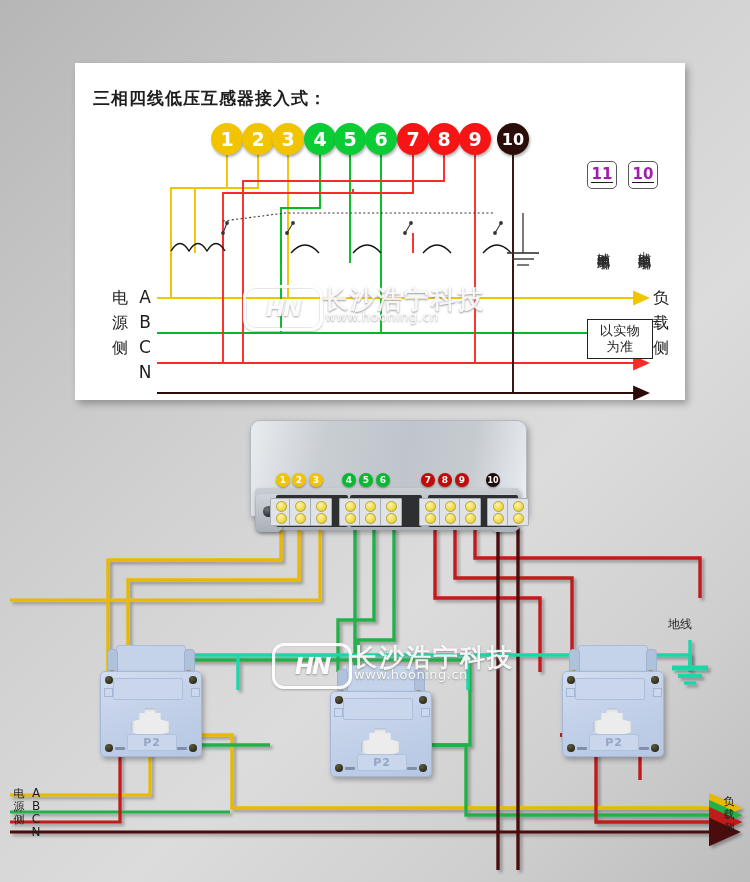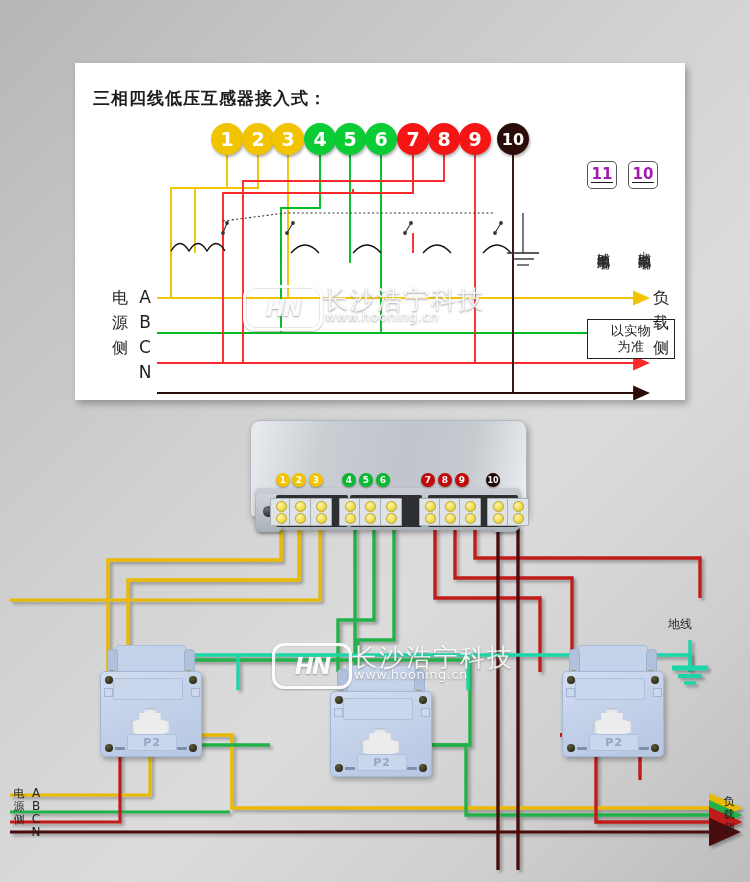--- a/index.html
+++ b/index.html
@@ -40,21 +40,21 @@
   }
   .tbox span{border-bottom:1.4px solid #1d1d1d;line-height:1.05;padding:0 1px;}
   .vlabel{
     position:absolute;width:20px;
     font-size:13px;color:#2b2b2b;line-height:16px;text-align:center;
     writing-mode:vertical-rl;letter-spacing:1px;white-space:nowrap;
   }
   .notebox{
     position:absolute;border:1.7px solid #222;background:#fff;
     font-size:13px;color:#1d1d1d;line-height:16px;text-align:center;
-    padding:3px 14px;letter-spacing:.5px;
+    padding:3px 3px;letter-spacing:.5px;
   }
 
   
   .cn-vert{
     position:absolute;font-size:16px;color:#1d1d1d;line-height:25px;
     text-align:center;width:20px;
   }
   .phase-col{
     position:absolute;font-size:17px;color:#1d1d1d;line-height:25px;
     text-align:center;width:16px;font-family:"DejaVu Sans","Liberation Sans",sans-serif;
@@ -65,21 +65,21 @@
   .wm .wm-logo{
     position:absolute;left:0;top:0;width:74px;height:40px;border-radius:12px;
     border:3px solid rgba(255,255,255,.92);
     box-shadow:0 1px 2px rgba(120,120,120,.55), inset 0 0 0 1px rgba(185,185,185,.35);
     display:flex;align-items:center;justify-content:center;
     font-size:23px;font-weight:bold;font-style:italic;
     color:rgba(255,255,255,.95);text-shadow:0 1px 2px rgba(120,120,120,.65);
     letter-spacing:-2px;
   }
   .wm .wm-cn{
-    position:absolute;left:80px;top:-2px;font-size:25px;font-weight:normal;
+    position:absolute;left:80px;top:-2px;font-size:25px;font-weight:bold;
     color:rgba(255,255,255,.9);text-shadow:0 1px 2px rgba(125,125,125,.8);
     letter-spacing:2px;white-space:nowrap;
   }
   .wm .wm-url{
     position:absolute;left:82px;top:24px;font-size:13px;font-weight:normal;
     color:rgba(255,255,255,.9);text-shadow:0 1px 2px rgba(125,125,125,.8);
     letter-spacing:.5px;white-space:nowrap;
   }
 
   

